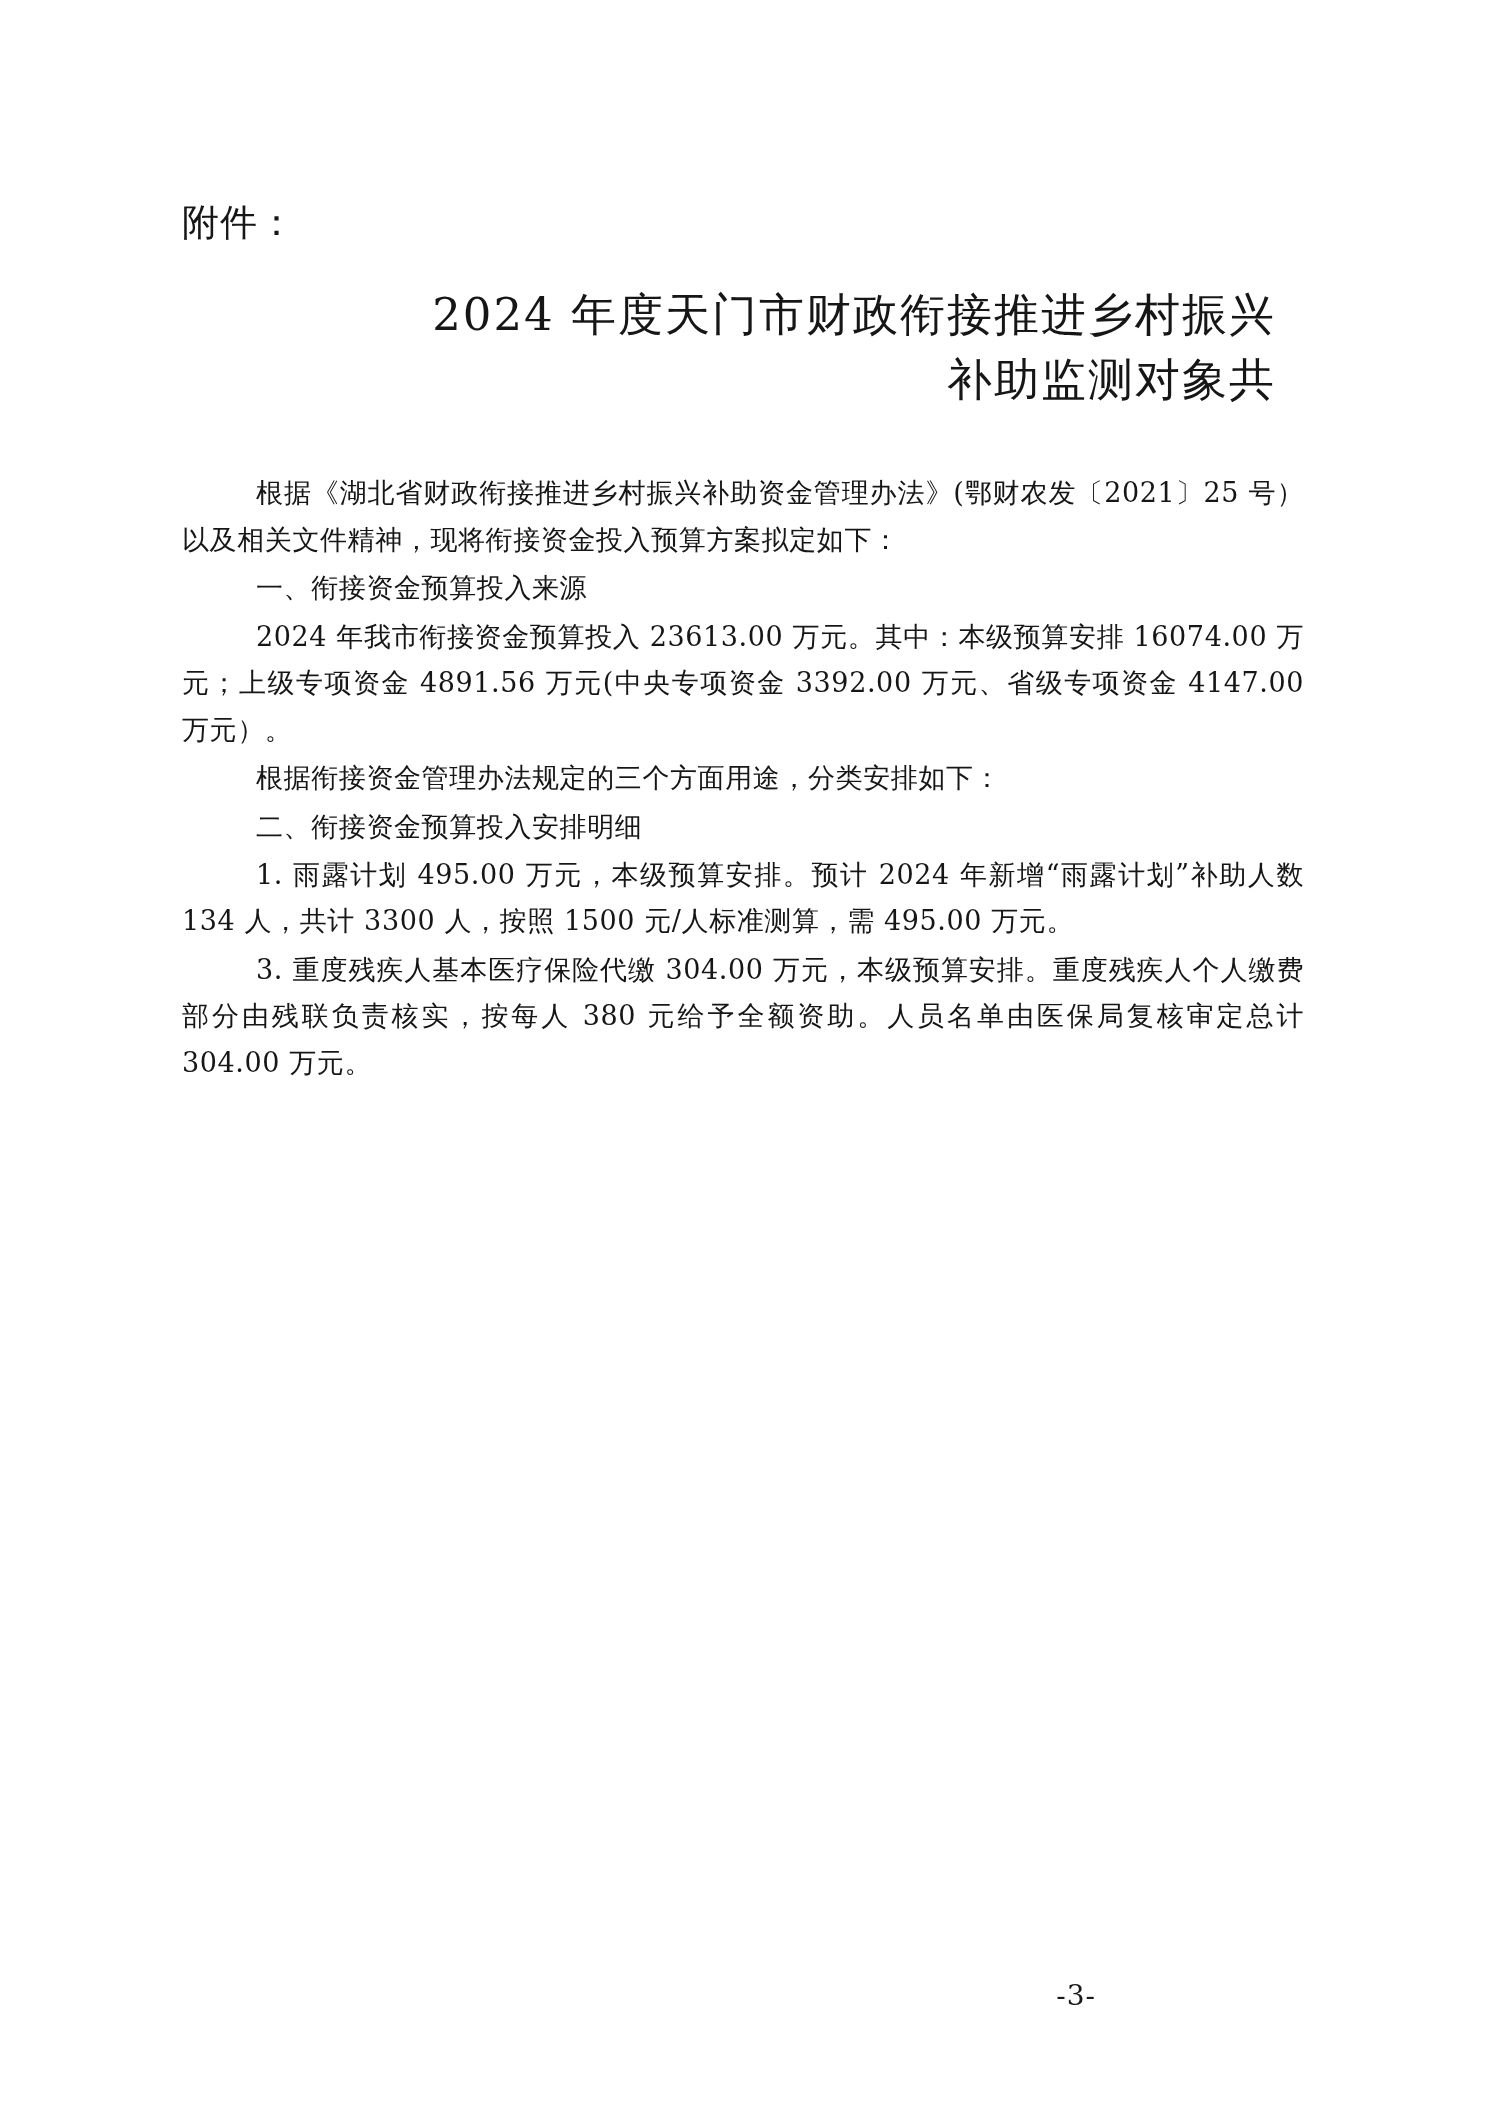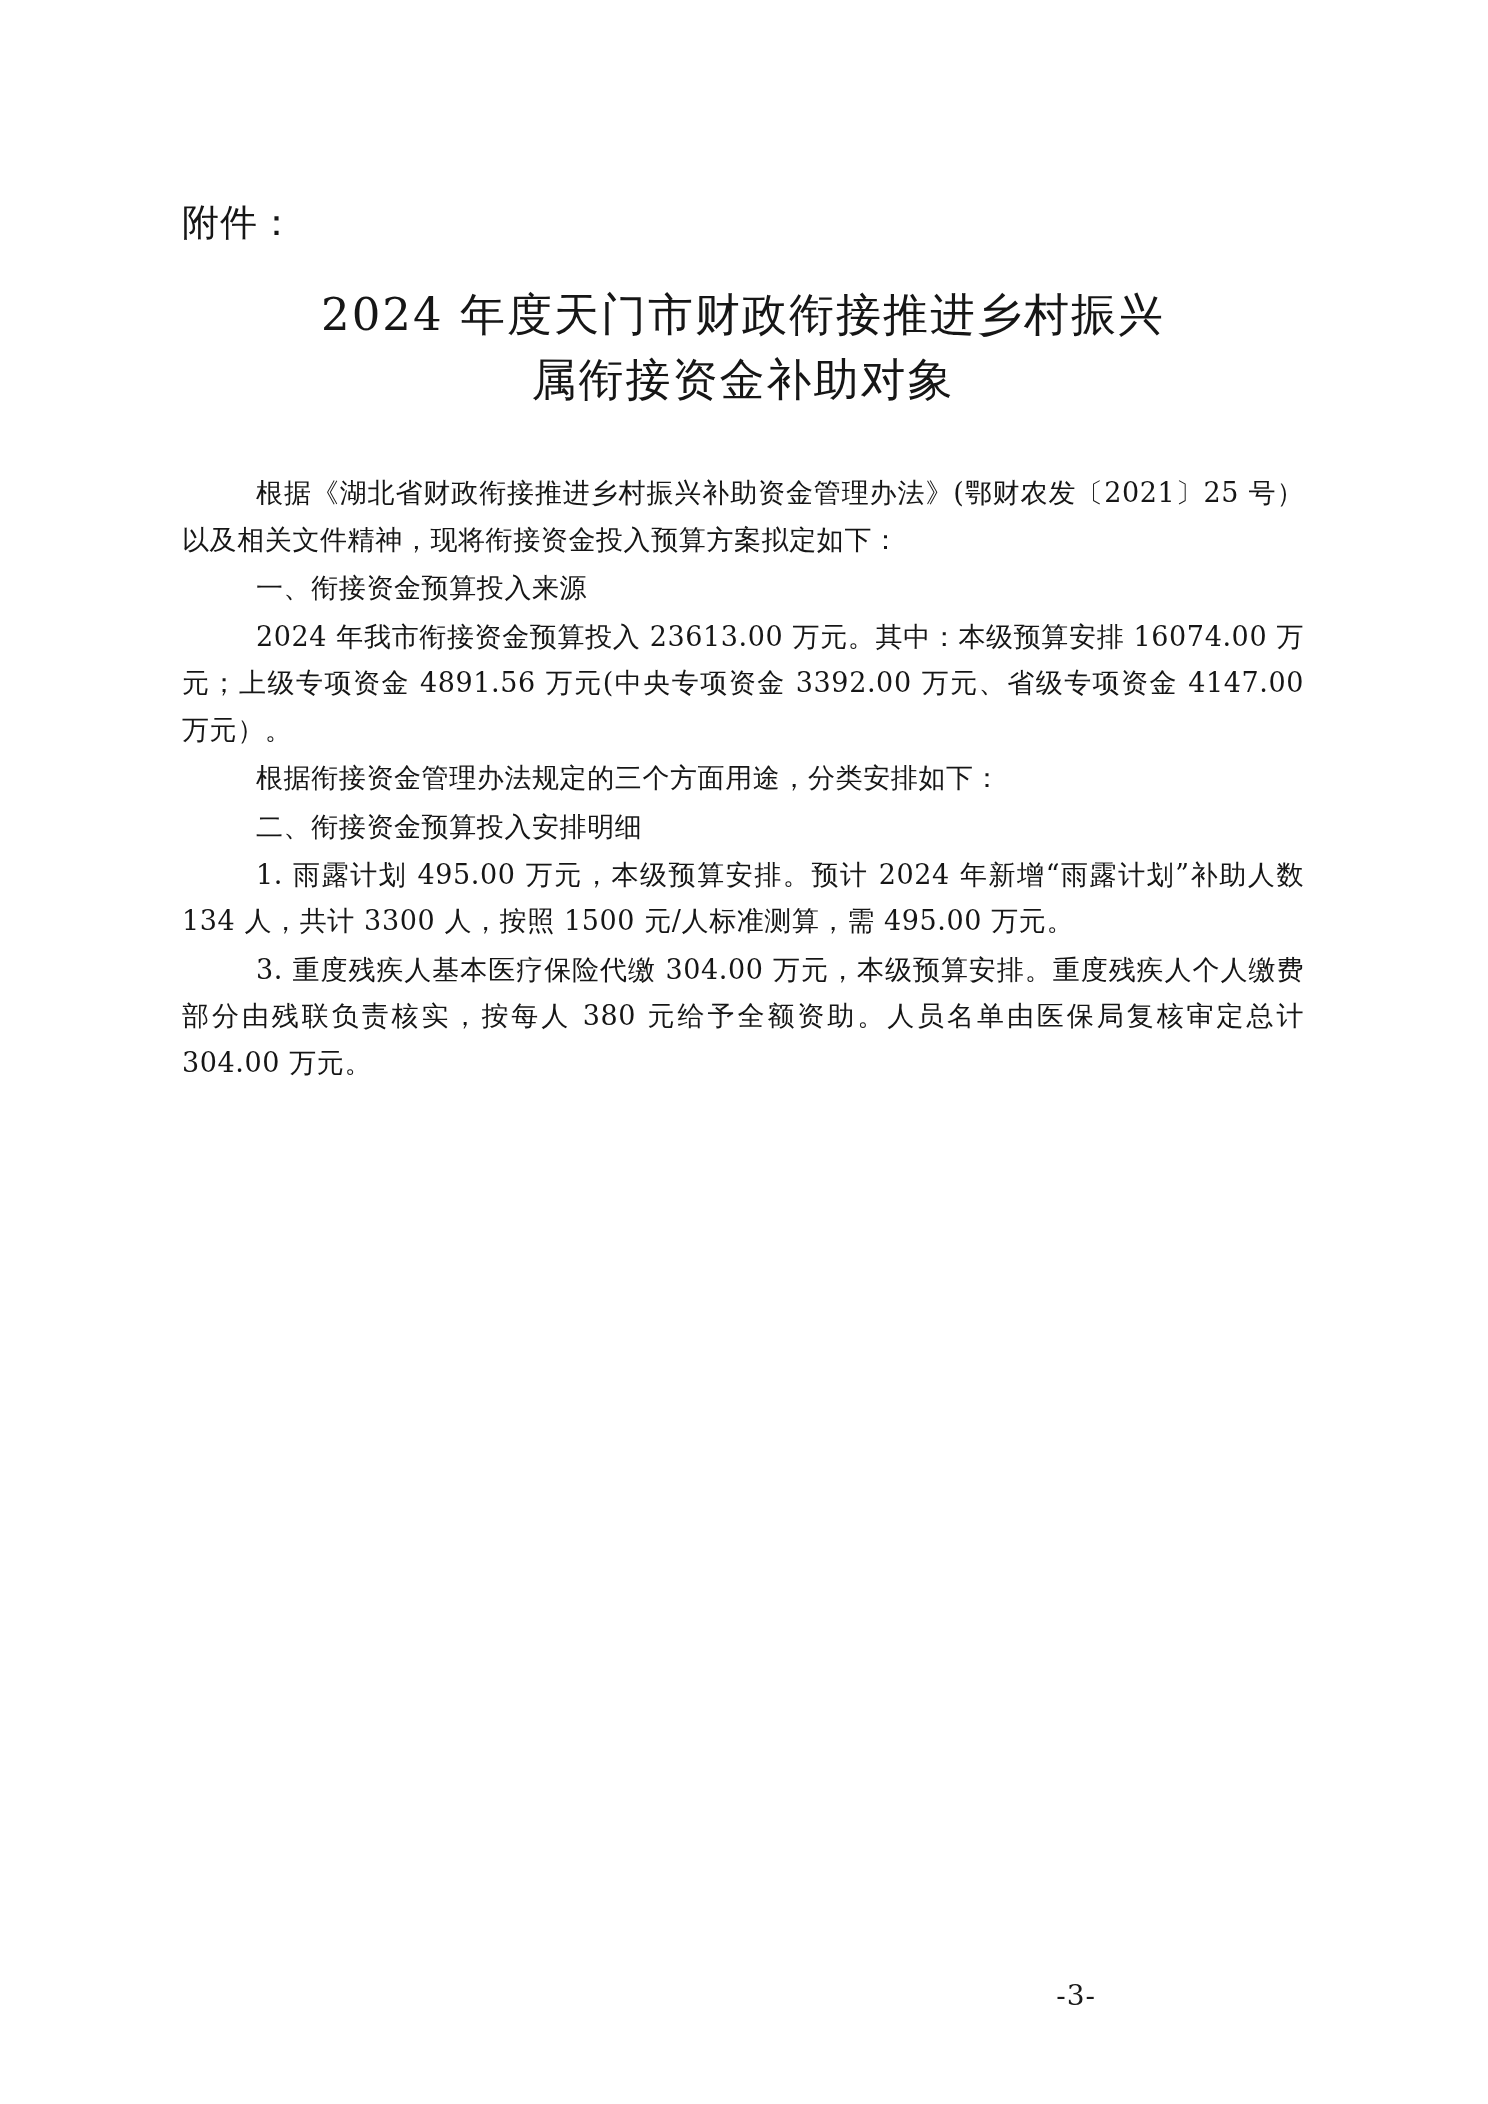--- a/index.html
+++ b/index.html
@@ -30,21 +30,21 @@
     width: 1122px;
   }
   .attachment-label {
     font-size: 37px;
     line-height: 1.35;
     letter-spacing: 1px;
     margin: 0 0 34px 0;
     font-family: "DejaVu Serif", "Liberation Serif", serif;
   }
   .doc-title {
-    text-align: center;
+    text-align: right;
     font-size: 45px;
     line-height: 1.45;
     letter-spacing: 2px;
     margin: 0 0 58px 0;
     font-family: "DejaVu Serif", "Liberation Serif", serif;
     font-weight: normal;
     padding: 0 28px;
   }
   .doc-title .title-line {
     display: block;
@@ -72,21 +72,21 @@
 </head>
 <body>
 
 <div class="page">
   <div class="content">
 
     <div class="attachment-label">附件：</div>
 
     <h1 class="doc-title">
       <span class="title-line">2024 年度天门市财政衔接推进乡村振兴</span>
-      <span class="title-line">属衔接资金补助对象</span>
+      <span class="title-line">补助监测对象共</span>
     </h1>
 
     <p class="para">根据《湖北省财政衔接推进乡村振兴补助资金管理办法》(鄂财农发〔2021〕25 号）以及相关文件精神，现将衔接资金投入预算方案拟定如下：</p>
 
     <p class="para">一、衔接资金预算投入来源</p>
 
     <p class="para">2024 年我市衔接资金预算投入 23613.00 万元。其中：本级预算安排 16074.00 万元；上级专项资金 4891.56 万元(中央专项资金 3392.00 万元、省级专项资金 4147.00 万元）。</p>
 
     <p class="para">根据衔接资金管理办法规定的三个方面用途，分类安排如下：</p>
 

